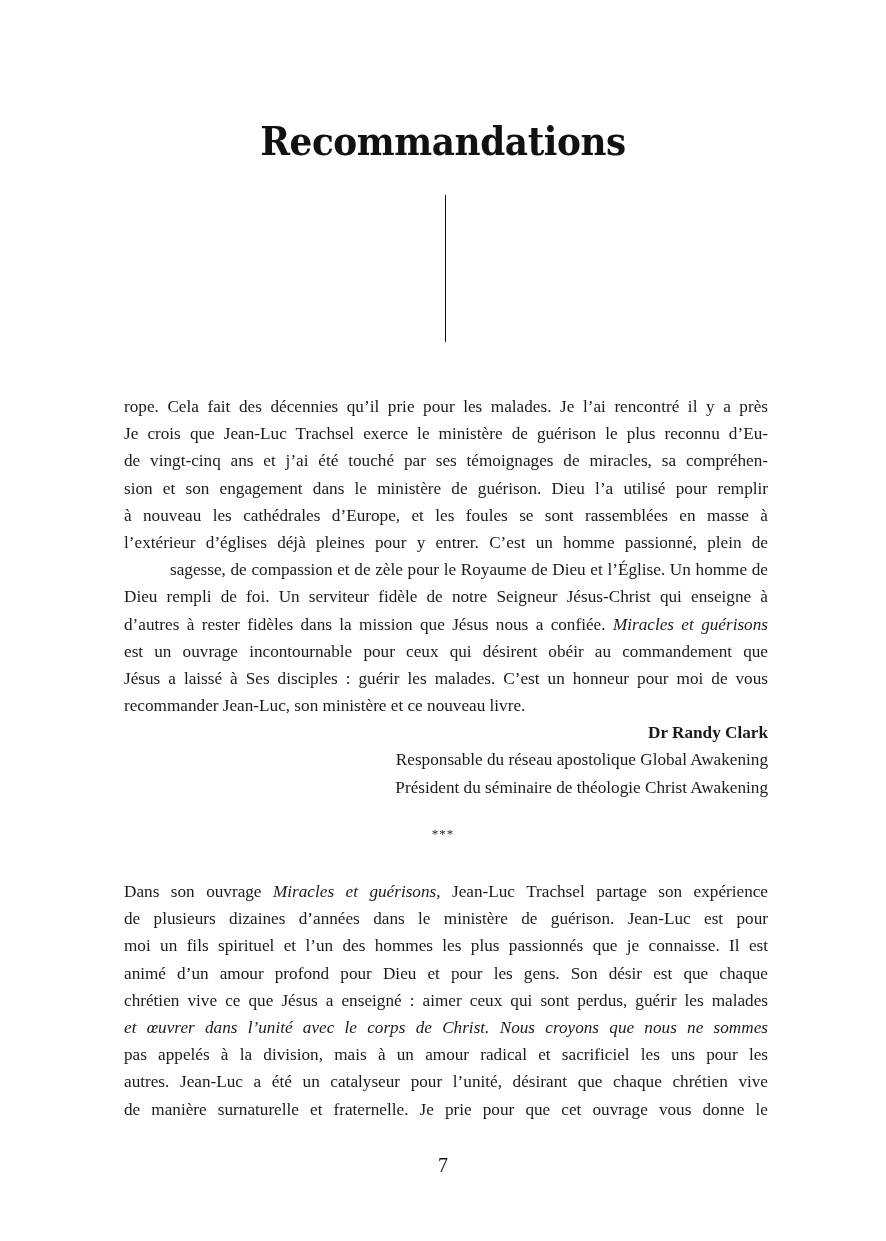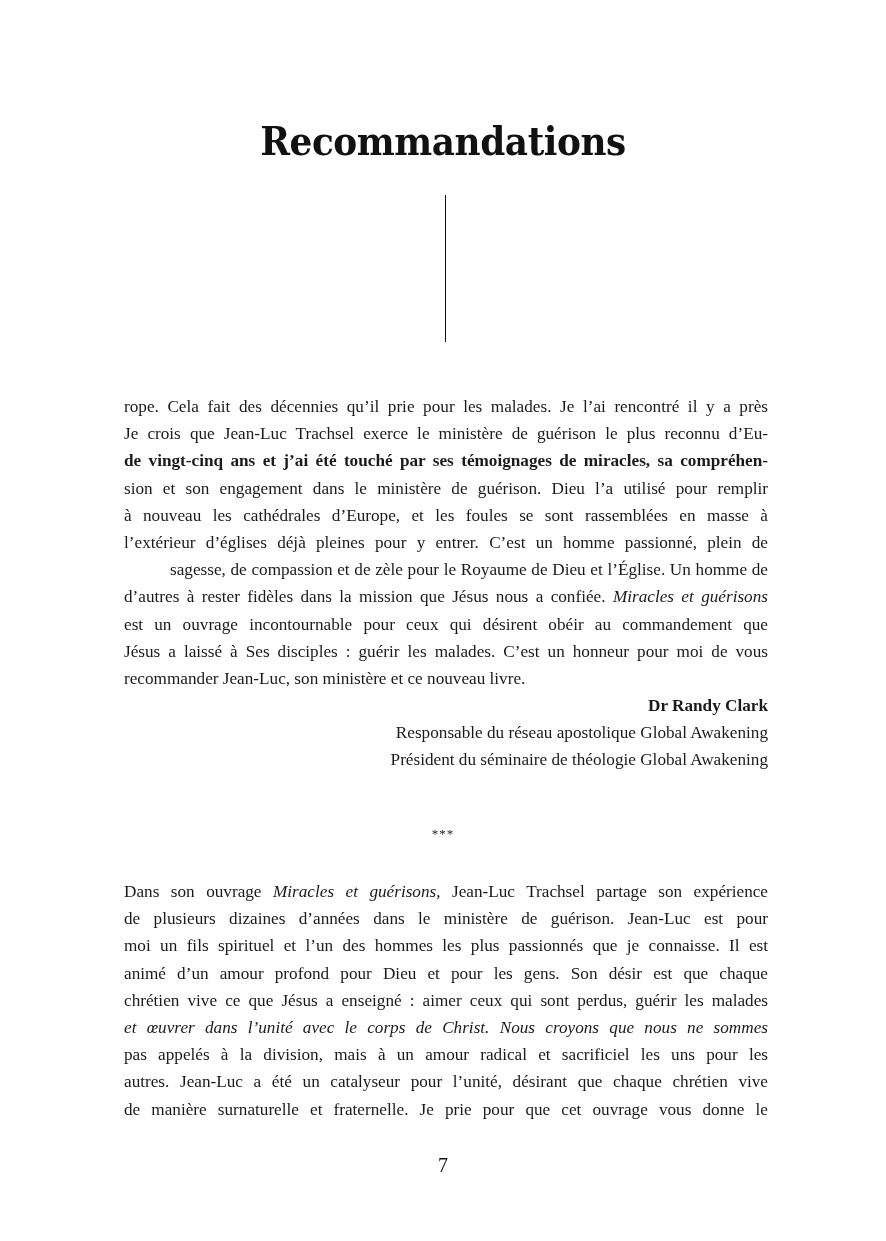--- a/index.html
+++ b/index.html
@@ -29,32 +29,33 @@
 </head>
 <body>
 
 <div class="page">
   <h1 class="title" style="margin:0">Recommandations</h1>
   <div class="rule"></div>
 
   <div class="block p1">
     <div class="line" style="word-spacing: 0px;">rope. Cela fait des décennies qu’il prie pour les malades. Je l’ai rencontré il y a près</div>
     <div class="line" style="word-spacing: 0px;">Je crois que Jean-Luc Trachsel exerce le ministère de guérison le plus reconnu d’Eu-</div>
-    <div class="line" style="word-spacing: 0px; font-weight: bold;">de vingt-cinq ans et j’ai été touché par ses témoignages de miracles, sa compréhen-</div>
+    <div class="line" style="word-spacing: 0px;">de vingt-cinq ans et j’ai été touché par ses témoignages de miracles, sa compréhen-</div>
     <div class="line" style="word-spacing: 0px;">sion et son engagement dans le ministère de guérison. Dieu l’a utilisé pour remplir</div>
     <div class="line" style="word-spacing: 0px;">à nouveau les cathédrales d’Europe, et les foules se sont rassemblées en masse à</div>
     <div class="line" style="word-spacing: 0px;">l’extérieur d’églises déjà pleines pour y entrer. C’est un homme passionné, plein de</div>
     <div class="line" style="word-spacing: 0px; margin-left: 46px;">sagesse, de compassion et de zèle pour le Royaume de Dieu et l’Église. Un homme de</div>
+    <div class="line" style="word-spacing: 0px;">Dieu rempli de foi. Un serviteur fidèle de notre Seigneur Jésus-Christ qui enseigne à</div>
     <div class="line" style="word-spacing: 0px;"><span>d’autres à rester fidèles dans la mission que Jésus nous a confiée. </span><i>Miracles et guérisons</i></div>
     <div class="line" style="word-spacing: 0px;">est un ouvrage incontournable pour ceux qui désirent obéir au commandement que</div>
     <div class="line" style="word-spacing: 0px;">Jésus a laissé à Ses disciples : guérir les malades. C’est un honneur pour moi de vous</div>
     <div class="line last">recommander Jean-Luc, son ministère et ce nouveau livre.</div>
     <div class="line sig"><b>Dr Randy Clark</b></div>
     <div class="line sig">Responsable du réseau apostolique Global Awakening</div>
-    <div class="line sig">Président du séminaire de théologie Global Awakening</div>
+    <div class="line sig">Président du séminaire de théologie Christ Awakening</div>
   </div>
 
   <div class="stars">***</div>
 
   <div class="block p2">
     <div class="line" style="word-spacing: 0px;"><span>Dans son ouvrage </span><i>Miracles et guérisons</i><span>, Jean-Luc Trachsel partage son expérience</span></div>
     <div class="line" style="word-spacing: 0px;">de plusieurs dizaines d’années dans le ministère de guérison. Jean-Luc est pour</div>
     <div class="line" style="word-spacing: 0px;">moi un fils spirituel et l’un des hommes les plus passionnés que je connaisse. Il est</div>
     <div class="line" style="word-spacing: 0px;">animé d’un amour profond pour Dieu et pour les gens. Son désir est que chaque</div>
     <div class="line" style="word-spacing: 0px;">chrétien vive ce que Jésus a enseigné : aimer ceux qui sont perdus, guérir les malades</div>

